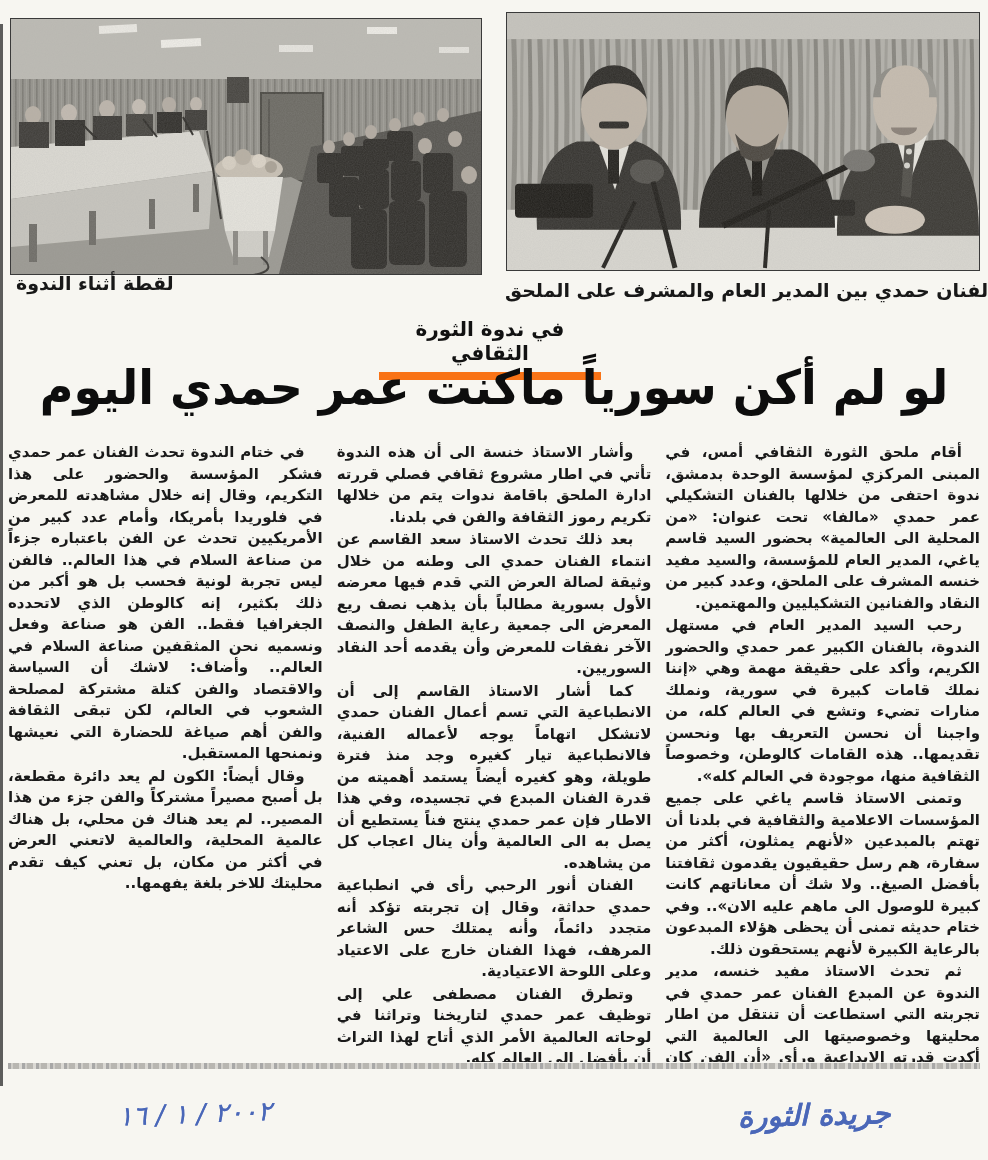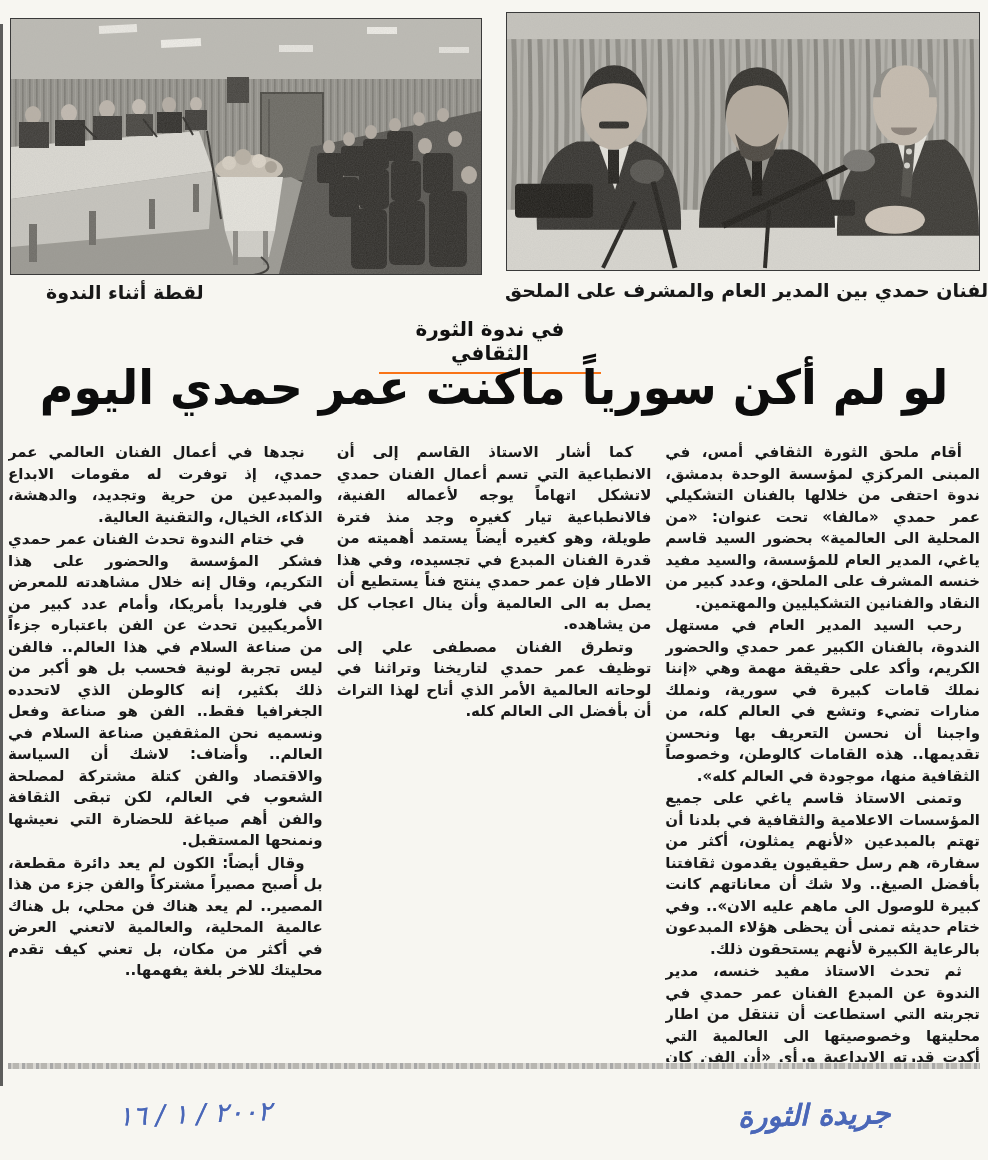--- a/index.html
+++ b/index.html
@@ -7,26 +7,26 @@
     position:relative;width:988px;height:1160px;margin:0 auto;
     background:#f7f6f1;overflow:hidden;
     font-family:"DejaVu Sans",sans-serif;color:#1c1c1c;
   }
   .scan-edge{position:absolute;left:0;top:24px;width:3px;height:1062px;background:#2a2a2a;opacity:.75;}
   .photo{position:absolute;border:1px solid #3a3a3a;background:#bdbdbd;overflow:hidden;}
   .photo svg{display:block;width:100%;height:100%;}
   .photo-left{left:10px;top:18px;width:470px;height:255px;}
   .photo-right{left:506px;top:12px;width:472px;height:257px;}
   .caption{position:absolute;font-weight:bold;font-size:19px;direction:rtl;white-space:nowrap;color:#181818;}
-  .caption-left{left:16px;top:281px;margin-left:30px;}
+  .caption-left{left:16px;top:272px;}
   .caption-right{left:505px;top:279px;}
   .kicker{
     position:absolute;left:379px;top:317px;width:222px;text-align:center;
     direction:rtl;font-weight:bold;font-size:20px;color:#121212;
-    padding-bottom:7px;border-bottom:2px solid #f97316;
+    padding-bottom:7px;border-bottom:8px solid #f97316;
   }
   .headline{
     position:absolute;left:0;top:356px;width:988px;text-align:center;
     direction:rtl;font-weight:bold;font-size:46px;line-height:1.35;
     color:#0d0d0d;transform:scaleY(1.04);letter-spacing:-1px;
   }
   .columns{
     position:absolute;left:8px;top:442px;width:972px;height:620px;
     display:flex;flex-direction:row;gap:14px;direction:rtl;
   }
@@ -226,26 +226,28 @@
   <h1 class="headline" style="margin:0;">لو لم أكن سورياً ماكنت عمر حمدي اليوم</h1>
 
   <div class="columns">
     <div class="col">
       <p>أقام ملحق الثورة الثقافي أمس، في المبنى المركزي لمؤسسة الوحدة بدمشق، ندوة احتفى من خلالها بالفنان التشكيلي عمر حمدي «مالفا» تحت عنوان: «من المحلية الى العالمية» بحضور السيد قاسم ياغي، المدير العام للمؤسسة، والسيد مفيد خنسه المشرف على الملحق، وعدد كبير من النقاد والفنانين التشكيليين والمهتمين.</p>
       <p>رحب السيد المدير العام في مستهل الندوة، بالفنان الكبير عمر حمدي والحضور الكريم، وأكد على حقيقة مهمة وهي «إننا نملك قامات كبيرة في سورية، ونملك منارات تضيء وتشع في العالم كله، من واجبنا أن نحسن التعريف بها ونحسن تقديمها.. هذه القامات كالوطن، وخصوصاً الثقافية منها، موجودة في العالم كله».</p>
       <p>وتمنى الاستاذ قاسم ياغي على جميع المؤسسات الاعلامية والثقافية في بلدنا أن تهتم بالمبدعين «لأنهم يمثلون، أكثر من سفارة، هم رسل حقيقيون يقدمون ثقافتنا بأفضل الصيغ.. ولا شك أن معاناتهم كانت كبيرة للوصول الى ماهم عليه الان».. وفي ختام حديثه تمنى أن يحظى هؤلاء المبدعون بالرعاية الكبيرة لأنهم يستحقون ذلك.</p>
       <p>ثم تحدث الاستاذ مفيد خنسه، مدير الندوة عن المبدع الفنان عمر حمدي في تجربته التي استطاعت أن تنتقل من اطار محليتها وخصوصيتها الى العالمية التي أكدت قدرته الابداعية ورأى «أن الفن كان وما زال يمنح المبدع فضاءات من الحرية الخصبة لكي يكون قادراً على التجاوز، لأن الابداع لايركن الى السكون»..</p>
     </div>
     <div class="col">
+      <p>وأشار الاستاذ خنسة الى أن هذه الندوة تأتي في اطار مشروع ثقافي فصلي قررته ادارة الملحق باقامة ندوات يتم من خلالها تكريم رموز الثقافة والفن في بلدنا.</p>
+      <p>بعد ذلك تحدث الاستاذ سعد القاسم عن انتماء الفنان حمدي الى وطنه من خلال وثيقة لصالة العرض التي قدم فيها معرضه الأول بسورية مطالباً بأن يذهب نصف ريع المعرض الى جمعية رعاية الطفل والنصف الآخر نفقات للمعرض وأن يقدمه أحد النقاد السوريين.</p>
       <p>كما أشار الاستاذ القاسم إلى أن الانطباعية التي تسم أعمال الفنان حمدي لاتشكل اتهاماً يوجه لأعماله الفنية، فالانطباعية تيار كغيره وجد منذ فترة طويلة، وهو كغيره أيضاً يستمد أهميته من قدرة الفنان المبدع في تجسيده، وفي هذا الاطار فإن عمر حمدي ينتج فناً يستطيع أن يصل به الى العالمية وأن ينال اعجاب كل من يشاهده.</p>
+      <p>الفنان أنور الرحبي رأى في انطباعية حمدي حداثة، وقال إن تجربته تؤكد أنه متجدد دائماً، وأنه يمتلك حس الشاعر المرهف، فهذا الفنان خارج على الاعتياد وعلى اللوحة الاعتيادية.</p>
       <p>وتطرق الفنان مصطفى علي إلى توظيف عمر حمدي لتاريخنا وتراثنا في لوحاته العالمية الأمر الذي أتاح لهذا التراث أن بأفضل الى العالم كله.</p>
 
     </div>
     <div class="col">
-      <p>نجدها في أعمال الفنان العالمي عمر حمدي، إذ توفرت له مقومات الابداع والمبدعين من حرية وتجديد، والدهشة، الذكاء، الخيال، والتقنية العالية.</p>
       <p>في ختام الندوة تحدث الفنان عمر حمدي فشكر المؤسسة والحضور على هذا التكريم، وقال إنه خلال مشاهدته للمعرض في فلوريدا بأمريكا، وأمام عدد كبير من الأمريكيين تحدث عن الفن باعتباره جزءاً من صناعة السلام في هذا العالم.. فالفن ليس تجربة لونية فحسب بل هو أكبر من ذلك بكثير، إنه كالوطن الذي لاتحدده الجغرافيا فقط.. الفن هو صناعة وفعل ونسميه نحن المثقفين صناعة السلام في العالم.. وأضاف: لاشك أن السياسة والاقتصاد والفن كتلة مشتركة لمصلحة الشعوب في العالم، لكن تبقى الثقافة والفن أهم صياغة للحضارة التي نعيشها ونمنحها المستقبل.</p>
       <p>وقال أيضاً: الكون لم يعد دائرة مقطعة، بل أصبح مصيراً مشتركاً والفن جزء من هذا المصير.. لم يعد هناك فن محلي، بل هناك عالمية المحلية، والعالمية لاتعني العرض في أكثر من مكان، بل تعني كيف تقدم محليتك للاخر بلغة يفهمها..</p>
 
     </div>
   </div>
 
   <div class="bottom-rule"></div>
 
   <div class="handwriting hand-date">٢٠٠٢ / ١ / ١٦</div>
   <div class="handwriting hand-source">جريدة الثورة</div>

